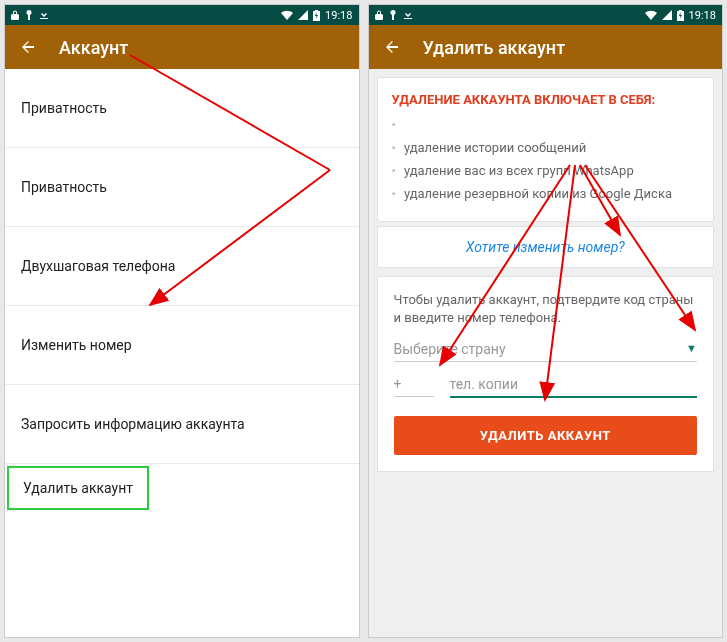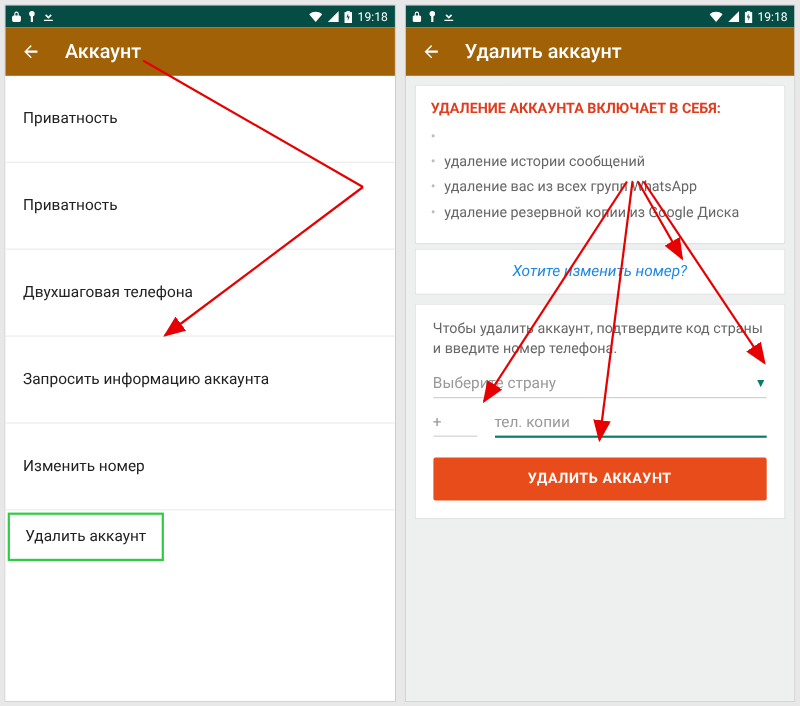--- a/index.html
+++ b/index.html
@@ -190,22 +190,22 @@
     <div class="toolbar">
       <svg width="18" height="18" viewBox="0 0 18 18">
           <path fill="#fff" d="M15 8H5.8l4-4L9 3 3 9l6 6 .8-1-4-4H15z"></path>
         </svg>
       <span class="title">Аккаунт</span>
     </div>
     <div class="body1">
       <div class="list-item">Приватность</div>
       <div class="list-item">Приватность</div>
       <div class="list-item">Двухшаговая телефона</div>
+      <div class="list-item">Изменить номер</div>
       <div class="list-item">Запросить информацию аккаунта</div>
-      <div class="list-item">Изменить номер</div>
       <div><div class="list-item highlight">Удалить аккаунт</div></div>
     </div>
   </div>
 
   <div class="phone">
     <div class="statusbar">
       <div class="left">
         <svg width="8" height="10" viewBox="0 0 8 10">
             <path fill="#fff" d="M2 4V2.5a2 2 0 014 0V4h.5A1.5 1.5 0 018 5.5v3A1.5 1.5 0 016.5 10h-5A1.5 1.5 0 010 8.5v-3A1.5 1.5 0 011.5 4H2zm1 0h2V2.5a1 1 0 00-2 0V4z"></path>
           </svg>

